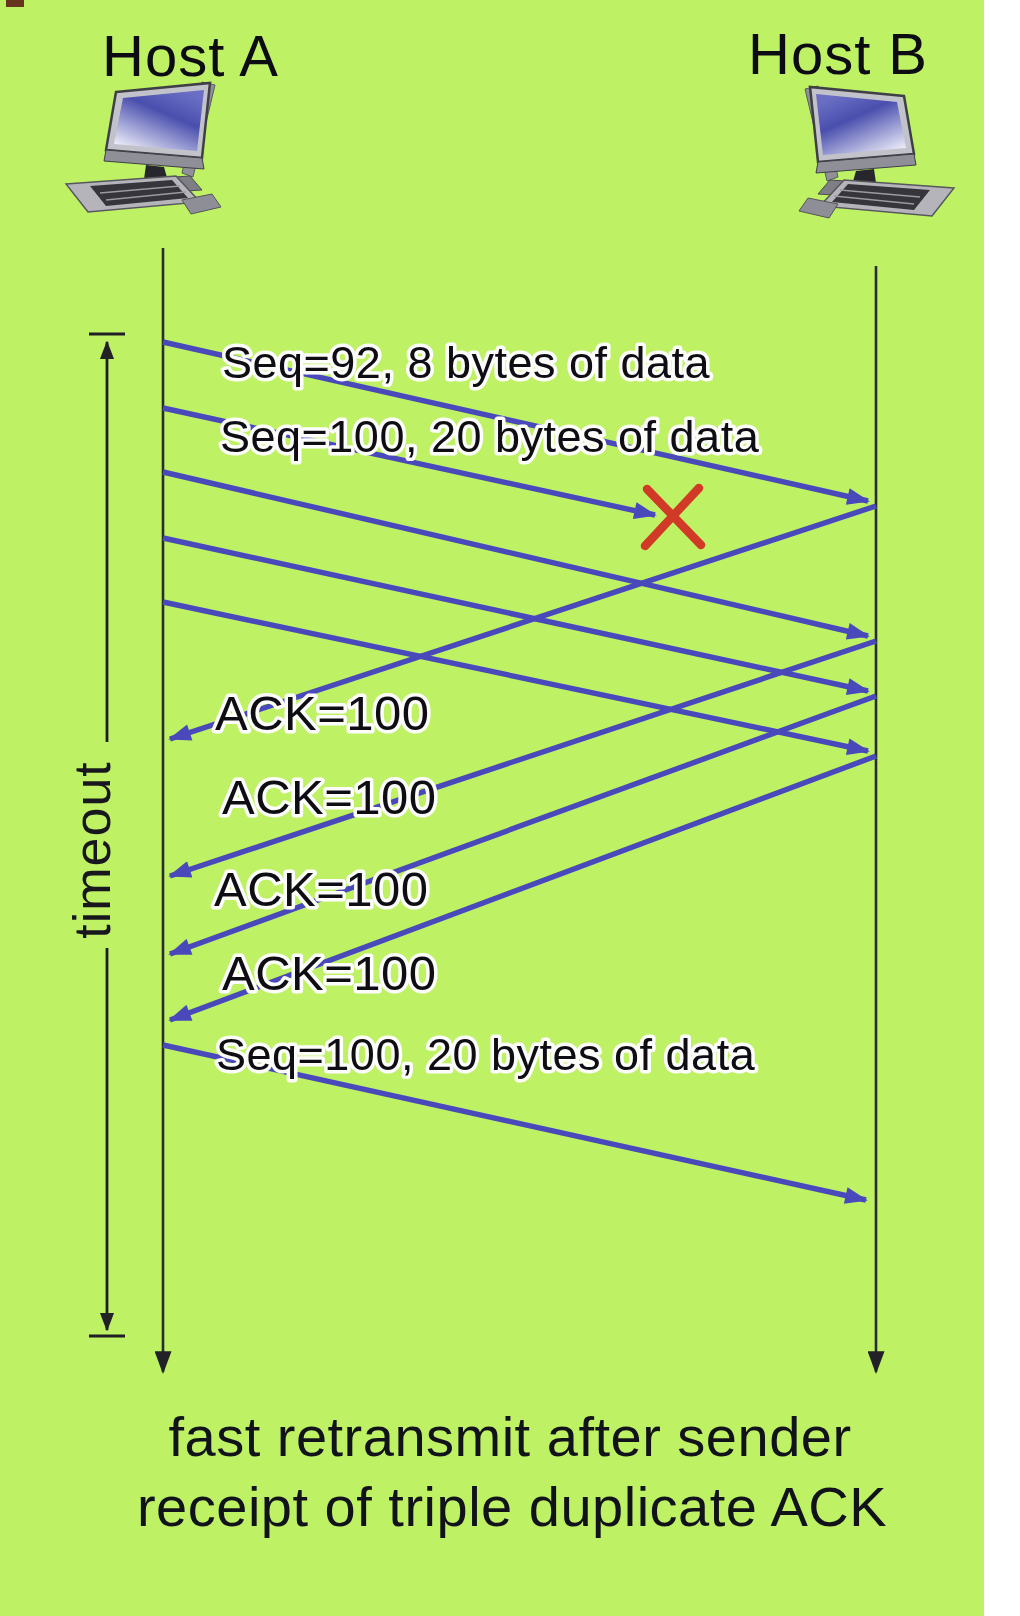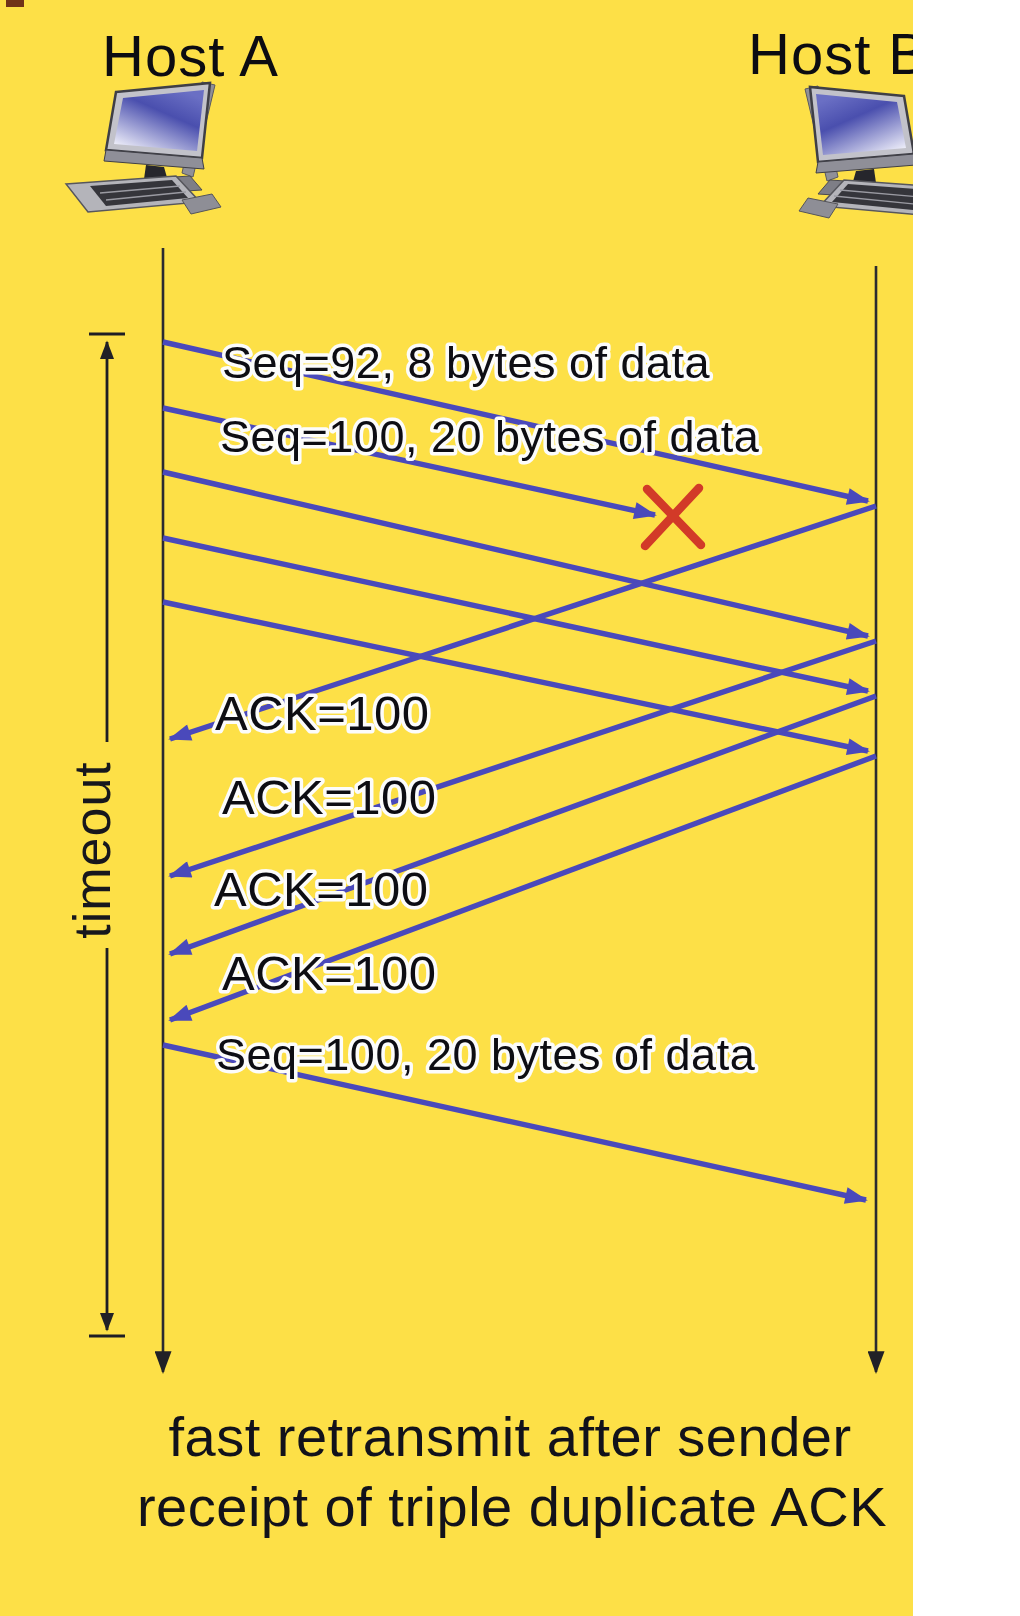--- a/index.html
+++ b/index.html
@@ -1,16 +1,16 @@
 <!DOCTYPE html>
 <html><head>
 <meta charset="utf-8">
 <style>
   html,body{margin:0;padding:0;background:#ffffff;}
-  .stage{position:relative;width:913px;height:1616px;background:#fde047;overflow:hidden;
+  .stage{position:relative;width:984px;height:1616px;background:#bef264;overflow:hidden;
          font-family:"Liberation Sans",sans-serif;}
   svg{position:absolute;left:0;top:0;}
   text{font-family:"Liberation Sans",sans-serif;}
   text.msg{fill:#0d0d13;paint-order:stroke;stroke:#fcfcfb;stroke-width:7px;stroke-linejoin:round;letter-spacing:0.5px;}
   text.host{fill:#0c0c12;letter-spacing:1px;}
   text.timeout{fill:#17171d;letter-spacing:1px;}
   text.caption{fill:#12121b;letter-spacing:0.5px;}
   .lifeline{stroke:#2b2b30;stroke-width:2.6px;fill:none;}
   .tline{stroke:#1e1e24;stroke-width:2.8px;fill:none;}
   .arrow{stroke:#4a49bb;stroke-width:5.4px;fill:none;}

